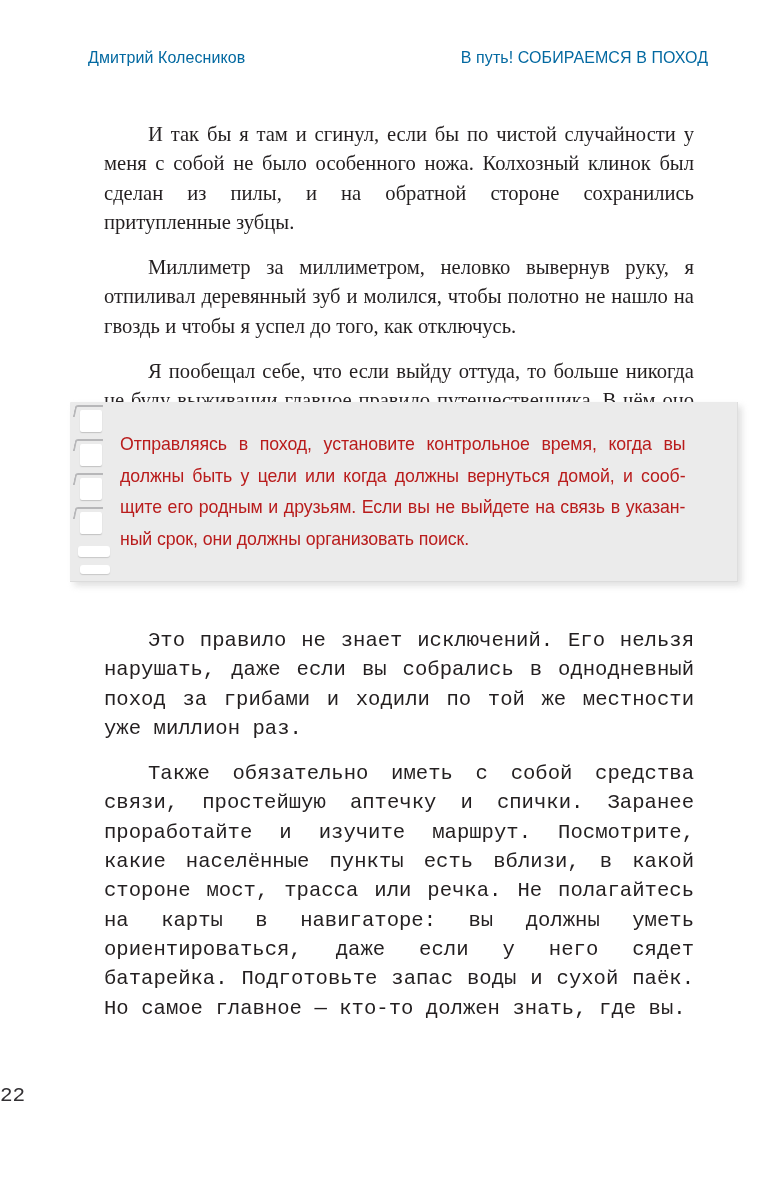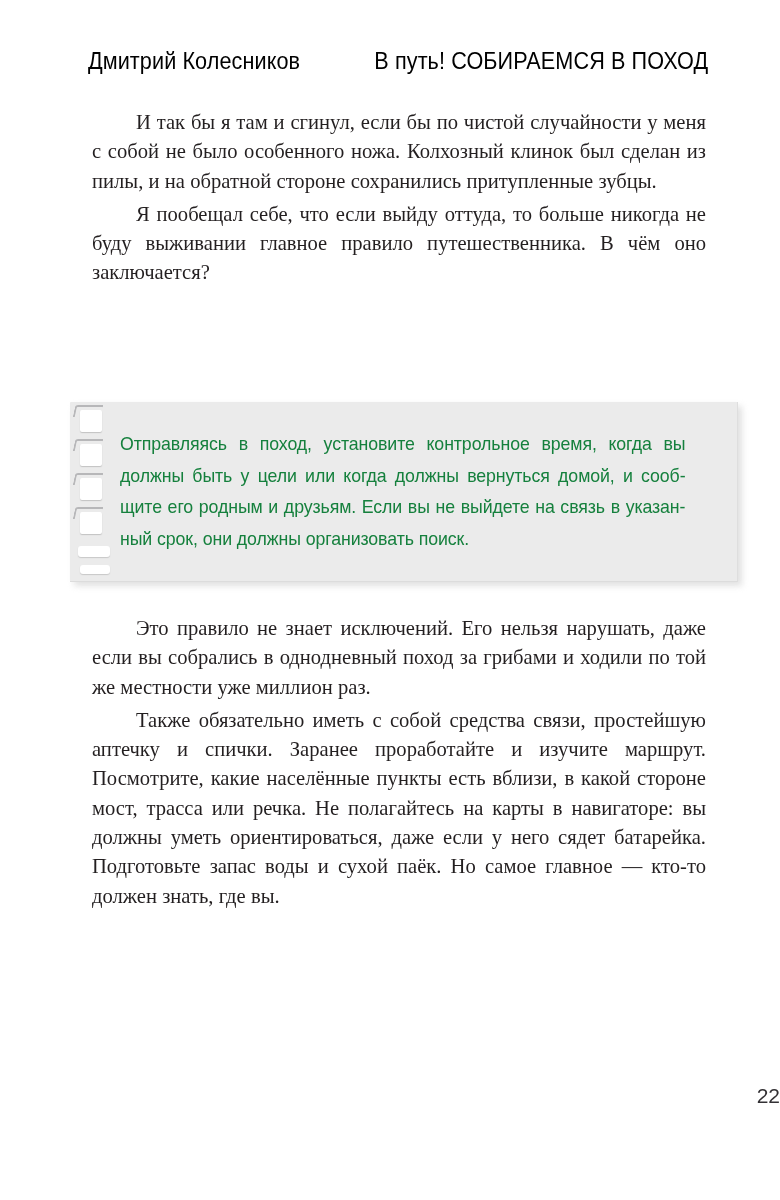--- a/index.html
+++ b/index.html
@@ -28,23 +28,23 @@
   .running-head {
     position: absolute;
     left: 88px;
     top: 48px;
     width: 620px;
     height: 26px;
     display: flex;
     align-items: baseline;
     justify-content: space-between;
     font-family: "Liberation Sans", "DejaVu Sans", sans-serif;
-    font-size: 23px;
+    font-size: 17px;
     letter-spacing: 0.1px;
-    color: #000000;
+    color: #0369a1;
     white-space: nowrap;
   }
   .running-head .rh-author {
     font-weight: 400;
     transform: scaleX(0.94);
     transform-origin: left center;
   }
   .running-head .rh-title {
     font-weight: 400;
     transform: scaleX(0.94);
@@ -53,37 +53,38 @@
 
   
   .body-col {
     position: absolute;
     left: 88px;
     top: 104px;
     width: 622px;
   }
 
   p.para {
-    margin: 4px;
+    margin: 16px;
     text-align: justify;
     text-justify: inter-word;
     text-indent: 44px;
     font-size: 20.6px;
     line-height: 29.3px;
     color: #231f20;
     hyphens: manual;
     word-spacing: 0.1px;
   }
 
   
   .body-col-2 {
     position: absolute;
     left: 88px;
     top: 610px;
     width: 622px;
+    font-family: Liberation Mono, monospace;
   }
 
   
   .callout-wrap {
     position: absolute;
     left: 66px;
     top: 400px;
     width: 680px;
     height: 188px;
   }
@@ -117,21 +118,21 @@
   }
 
   .callout-text {
     position: absolute;
     left: 54px;
     top: 28px;
     width: 586px;
     font-family: "Liberation Sans", "DejaVu Sans", sans-serif;
     font-size: 18.4px;
     line-height: 31.6px;
-    color: #15803d;
+    color: #b91c1c;
     text-align: justify;
     text-justify: inter-word;
     letter-spacing: -0.1px;
   }
   .callout-text span.ct-line {
     display: block;
     white-space: nowrap;
     transform: scaleX(0.965);
     transform-origin: left center;
   }
@@ -186,38 +187,39 @@
   }
   .coil.c1 { top: 146px; left: 12px; width: 32px; }
   .coil.c2 { top: 165px; left: 14px; width: 30px; height: 9px; }
 
   
   .folio {
     position: absolute;
     left: 0;
     top: 1084px;
     width: 780px;
-    text-align: right;
-    font-family: Liberation Sans, sans-serif;
+    text-align: left;
+    font-family: Liberation Mono, monospace;
     font-size: 21px;
     color: #333134;
   }
 </style>
 </head>
 <body>
 
 <div class="page">
 
   <div class="running-head">
     <span class="rh-author">Дмитрий Колесников</span>
     <span class="rh-title">В путь! СОБИРАЕМСЯ В ПОХОД</span>
   </div>
 
   <div class="body-col">
     <p class="para">И так бы я там и сгинул, если бы по чистой случайности у меня с собой не было особенного ножа. Колхозный клинок был сделан из пилы, и на обратной стороне сохранились притупленные зубцы.</p>
+    <p class="para">Миллиметр за миллиметром, неловко вывернув руку, я отпиливал деревянный зуб и молился, чтобы полотно не нашло на гвоздь и чтобы я успел до того, как отключусь.</p>
     <p class="para">Я пообещал себе, что если выйду оттуда, то больше никогда не буду выживании главное правило путешественника. В чём оно заключается?</p>
   </div>
 
   <div class="callout-wrap">
     <div class="callout-shadow"></div>
     <div class="callout-box"></div>
 
     <div class="rings">
       <div class="ring r1"></div>
       <div class="ring r2"></div>

